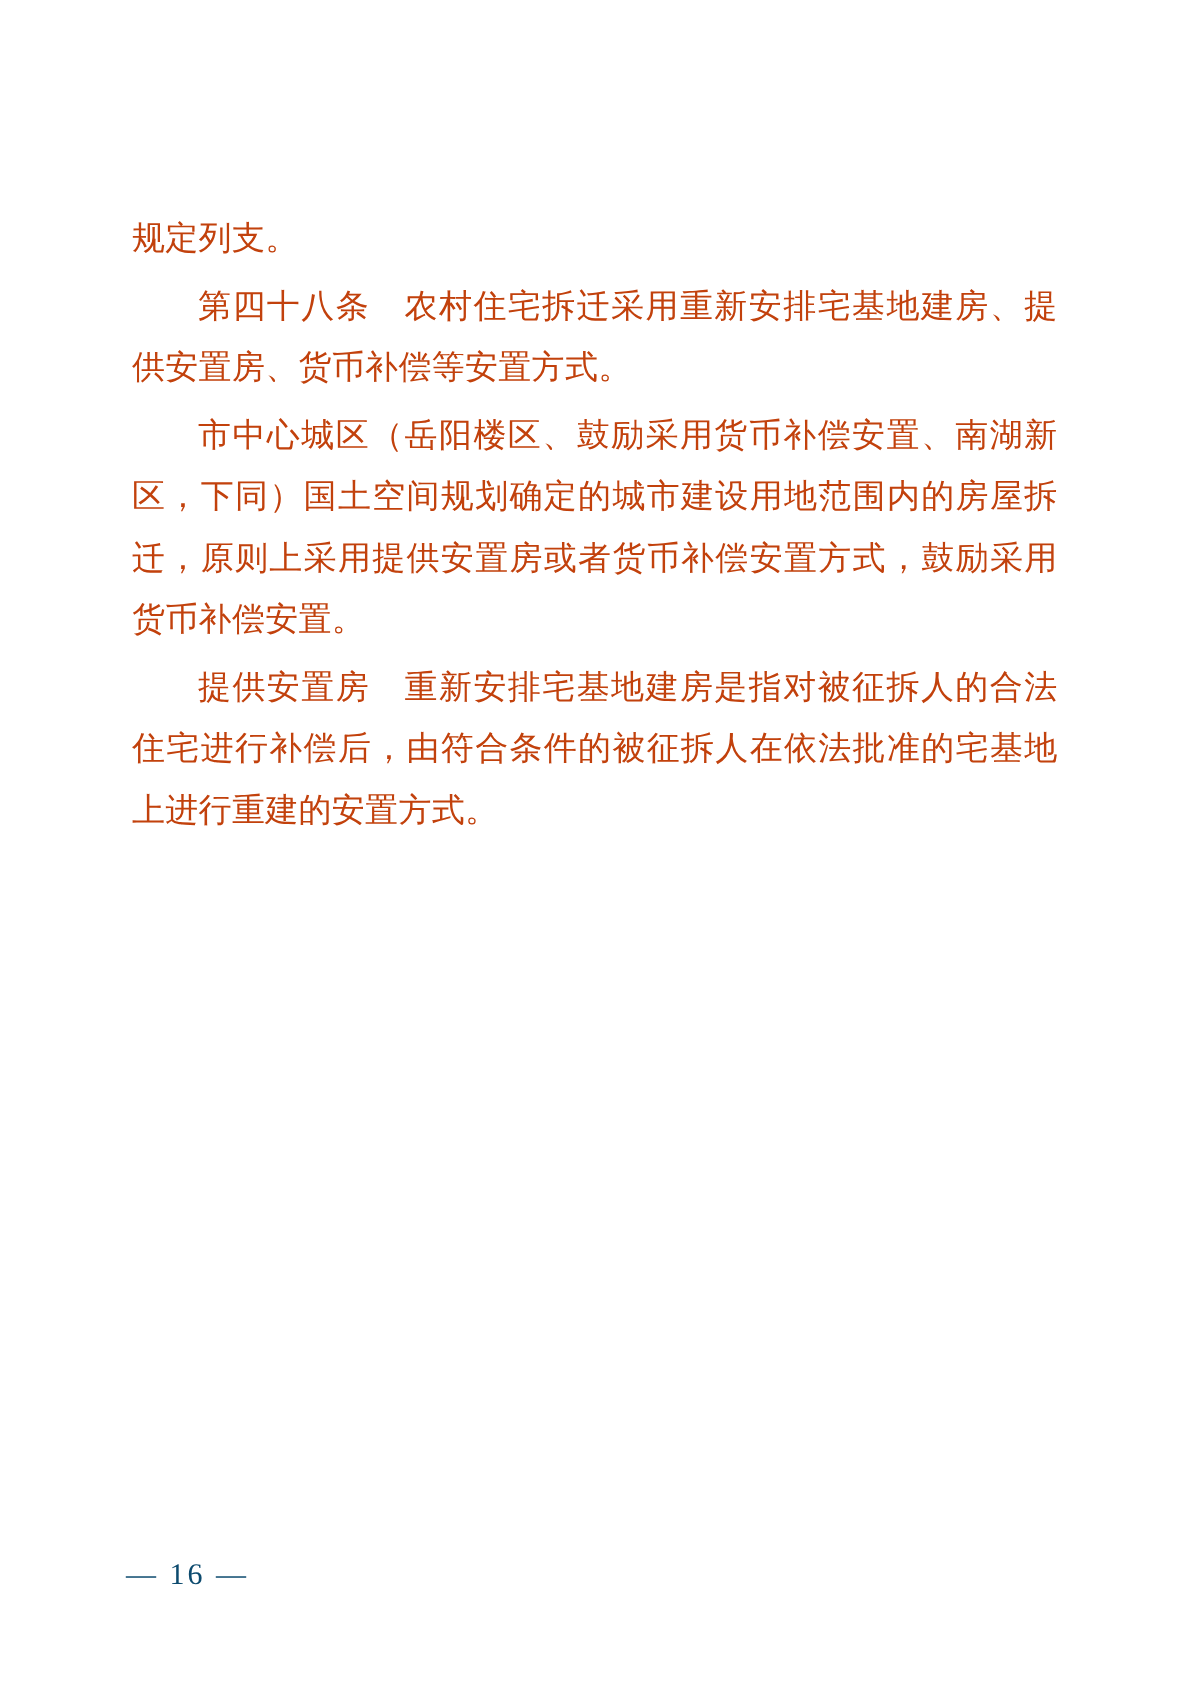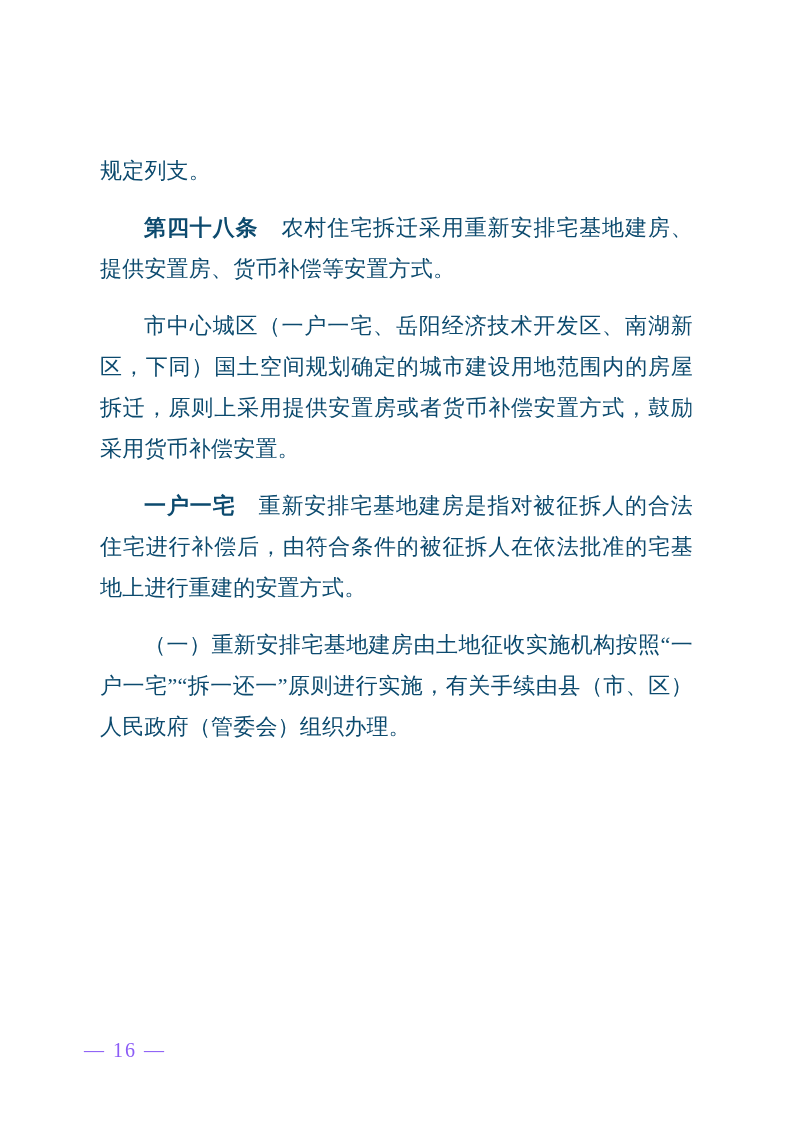--- a/index.html
+++ b/index.html
@@ -16,62 +16,61 @@
     font-family: "Liberation Serif", "DejaVu Serif", serif;
     color: #262626;
   }
   .doc-body {
     position: absolute;
     left: 84px;
     top: 134px;
     width: 625px;
   }
   .para {
-    margin: 16px;
+    margin: 4px;
     font-size: 22px;
     line-height: 41px;
     text-align: justify;
     text-justify: inter-ideograph;
     letter-spacing: 0.2px;
     word-break: break-all;
-    color: #0c4a6e;
+    color: #c2410c;
   }
   .para.indent {
     text-indent: 2em;
   }
   .lead {
-    font-weight: 700;
+    font-weight: 400;
   }
   .page-number {
     position: absolute;
     left: 84px;
     top: 1038px;
     font-size: 20px;
     line-height: 24px;
     letter-spacing: 2px;
-    color: #8b5cf6;
+    color: #0c4a6e;
     font-family: "Liberation Serif", "DejaVu Serif", serif;
   }
 </style>
 </head>
 <body>
 
 <div class="page">
   <div class="doc-body">
 
     <p class="para"><span>规定列支。</span></p>
 
 
     <p class="para indent"><span class="lead">第四十八条</span><span>　农村住宅拆迁采用重新安排宅基地建房、提供安置房、货币补偿等安置方式。</span></p>
 
-    <p class="para indent"><span>市中心城区（一户一宅、岳阳经济技术开发区、南湖新区，下同）国土空间规划确定的城市建设用地范围内的房屋拆迁，原则上采用提供安置房或者货币补偿安置方式，鼓励采用货币补偿安置。</span></p>
+    <p class="para indent"><span>市中心城区（岳阳楼区、鼓励采用货币补偿安置、南湖新区，下同）国土空间规划确定的城市建设用地范围内的房屋拆迁，原则上采用提供安置房或者货币补偿安置方式，鼓励采用货币补偿安置。</span></p>
 
-    <p class="para indent"><span class="lead">一户一宅</span><span>　重新安排宅基地建房是指对被征拆人的合法住宅进行补偿后，由符合条件的被征拆人在依法批准的宅基地上进行重建的安置方式。</span></p>
+    <p class="para indent"><span class="lead">提供安置房</span><span>　重新安排宅基地建房是指对被征拆人的合法住宅进行补偿后，由符合条件的被征拆人在依法批准的宅基地上进行重建的安置方式。</span></p>
 
-    <p class="para indent"><span>（一）重新安排宅基地建房由土地征收实施机构按照“一户一宅”“拆一还一”原则进行实施，有关手续由县（市、区）人民政府（管委会）组织办理。</span></p>
 
 
 
 
   </div>
 
   <div class="page-number">— 16 —</div>
 </div>
 
 </body></html>

